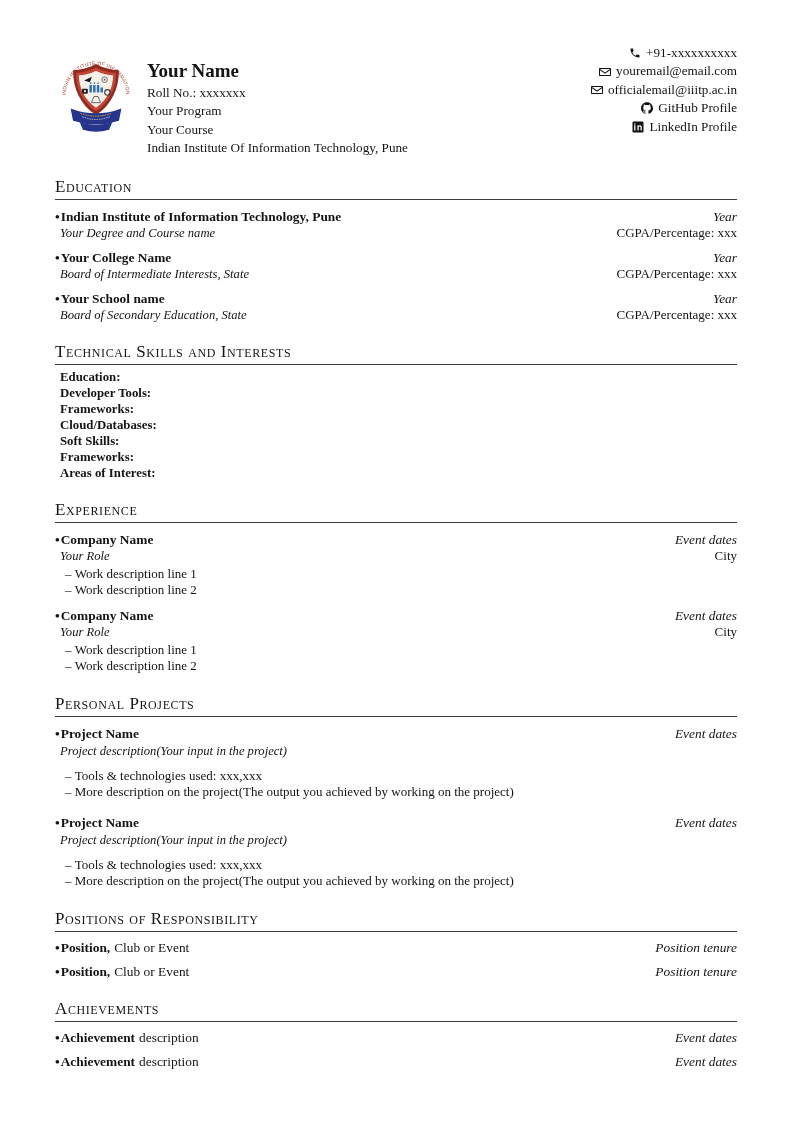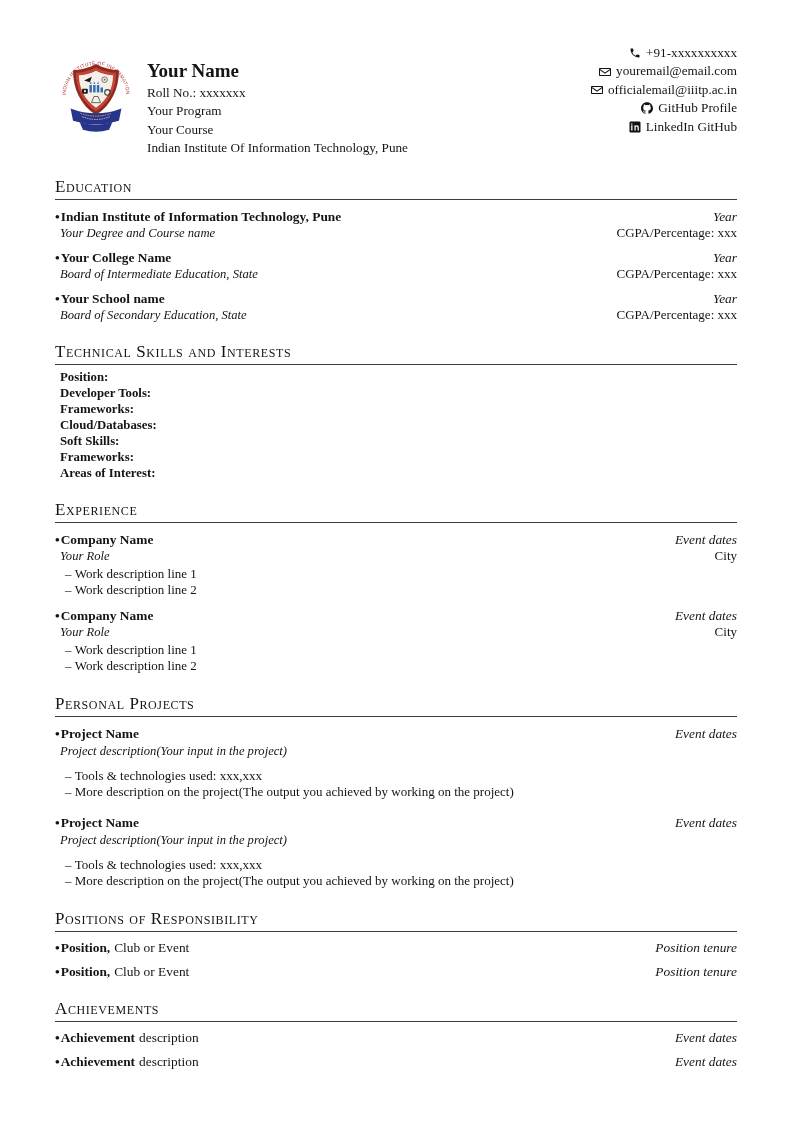--- a/index.html
+++ b/index.html
@@ -121,21 +121,21 @@
         <svg class="c-ic" viewBox="0 0 24 24">
             <path fill="#111" d="M12 .297c-6.63 0-12 5.373-12 12 0 5.303 3.438 9.8 8.205 11.385.6.113.82-.258.82-.577 0-.285-.01-1.04-.015-2.04-3.338.724-4.042-1.61-4.042-1.61C4.422 18.07 3.633 17.7 3.633 17.7c-1.087-.744.084-.729.084-.729 1.205.084 1.838 1.236 1.838 1.236 1.07 1.835 2.809 1.305 3.495.998.108-.776.417-1.305.76-1.605-2.665-.3-5.466-1.332-5.466-5.93 0-1.31.465-2.38 1.235-3.22-.135-.303-.54-1.523.105-3.176 0 0 1.005-.322 3.3 1.23.96-.267 1.98-.399 3-.405 1.02.006 2.04.138 3 .405 2.28-1.552 3.285-1.23 3.285-1.23.645 1.653.24 2.873.12 3.176.765.84 1.23 1.91 1.23 3.22 0 4.61-2.805 5.625-5.475 5.92.42.36.81 1.096.81 2.22 0 1.606-.015 2.896-.015 3.286 0 .315.21.69.825.57C20.565 22.092 24 17.592 24 12.297c0-6.627-5.373-12-12-12"></path>
           </svg>
         <span>GitHub Profile</span>
       </div>
       <div class="c-row">
         <svg class="c-ic" viewBox="0 0 24 24">
             <rect x="1" y="1" width="22" height="22" rx="2.5" fill="#111"></rect>
             <path fill="#fff" d="M6.94 8.5H4.38V19h2.56V8.5zM5.66 7.35c.82 0 1.48-.67 1.48-1.49S6.48 4.38 5.66 4.38 4.19 5.04 4.19 5.86s.65 1.49 1.47 1.49zM19.62 19h-2.55v-5.11c0-1.22-.02-2.79-1.7-2.79-1.7 0-1.96 1.33-1.96 2.7V19h-2.55V8.5h2.45v1.43h.03c.34-.64 1.17-1.32 2.41-1.32 2.58 0 3.87 1.7 3.87 3.9V19z"></path>
           </svg>
-        <span>LinkedIn GitHub</span>
+        <span>LinkedIn Profile</span>
       </div>
     </div>
   </header>
 
   <section class="sec">
     <div class="sec-title">Education</div>
 
     <div class="entry">
       <div class="row tsize">
         <div class="l blt bold">Indian Institute of Information Technology, Pune</div>
@@ -146,41 +146,41 @@
         <div class="r">CGPA/Percentage: xxx</div>
       </div>
     </div>
 
     <div class="entry">
       <div class="row tsize">
         <div class="l blt bold">Your College Name</div>
         <div class="r it">Year</div>
       </div>
       <div class="row">
-        <div class="l it ssize sub-ind">Board of Intermediate Education, State</div>
+        <div class="l it ssize sub-ind">Board of Intermediate Interests, State</div>
         <div class="r">CGPA/Percentage: xxx</div>
       </div>
     </div>
 
     <div class="entry">
       <div class="row tsize">
         <div class="l blt bold">Your School name</div>
         <div class="r it">Year</div>
       </div>
       <div class="row">
         <div class="l it ssize sub-ind">Board of Secondary Education, State</div>
         <div class="r">CGPA/Percentage: xxx</div>
       </div>
     </div>
   </section>
 
   <section class="sec">
     <div class="sec-title">Technical Skills and Interests</div>
     <div class="skills-list">
-      <div class="skill">Position:</div>
+      <div class="skill">Education:</div>
       <div class="skill">Developer Tools:</div>
       <div class="skill">Frameworks:</div>
       <div class="skill">Cloud/Databases:</div>
       <div class="skill">Soft Skills:</div>
       <div class="skill">Frameworks:</div>
       <div class="skill">Areas of Interest:</div>
     </div>
   </section>
 
   <section class="sec">

